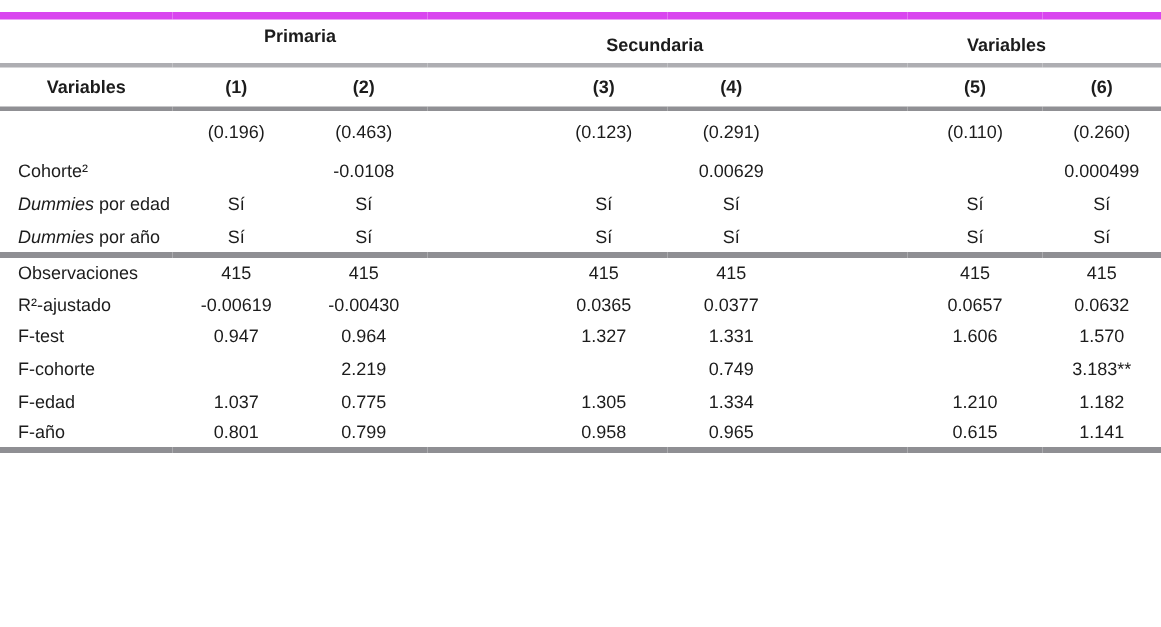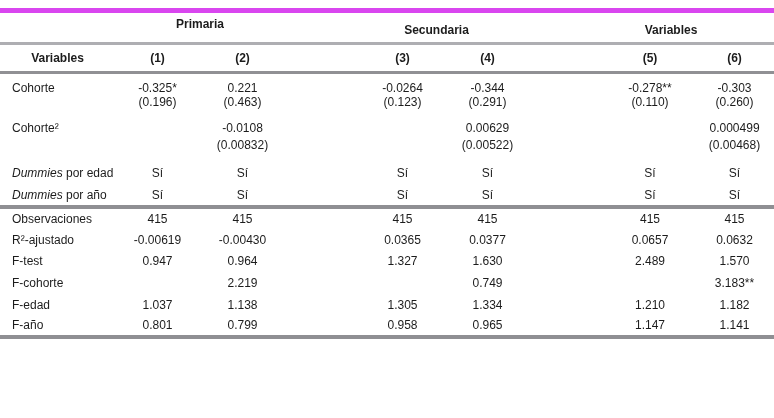--- a/index.html
+++ b/index.html
@@ -124,31 +124,20 @@
         <th class="colhead">(2)</th>
         <th></th>
         <th class="colhead">(3)</th>
         <th class="colhead">(4)</th>
         <th></th>
         <th class="colhead">(5)</th>
         <th class="colhead">(6)</th>
       </tr>
     </thead>
   <tbody class="section-coefficients">
-        <tr>
-          <td class="rowlabel"><span>Cohorte</span></td>
-          <td class="val">-0.325*</td>
-          <td class="val">0.221</td>
-          <td></td>
-          <td class="val">-0.0264</td>
-          <td class="val">-0.344</td>
-          <td></td>
-          <td class="val">-0.278**</td>
-          <td class="val">-0.303</td>
-        </tr>
         <tr class="se-row">
           <td class="rowlabel"><span></span></td>
           <td class="val">(0.196)</td>
           <td class="val">(0.463)</td>
           <td></td>
           <td class="val">(0.123)</td>
           <td class="val">(0.291)</td>
           <td></td>
           <td class="val">(0.110)</td>
           <td class="val">(0.260)</td>
@@ -157,31 +146,20 @@
           <td class="rowlabel"><span>Cohorte²</span></td>
           <td class="val"></td>
           <td class="val">-0.0108</td>
           <td></td>
           <td class="val"></td>
           <td class="val">0.00629</td>
           <td></td>
           <td class="val"></td>
           <td class="val">0.000499</td>
         </tr>
-        <tr class="se-row">
-          <td class="rowlabel"><span></span></td>
-          <td class="val"></td>
-          <td class="val">(0.00832)</td>
-          <td></td>
-          <td class="val"></td>
-          <td class="val">(0.00522)</td>
-          <td></td>
-          <td class="val"></td>
-          <td class="val">(0.00468)</td>
-        </tr>
         <tr class="dummy-row">
           <td class="rowlabel"><i>Dummies</i><span> por edad</span></td>
           <td class="val">Sí</td>
           <td class="val">Sí</td>
           <td></td>
           <td class="val">Sí</td>
           <td class="val">Sí</td>
           <td></td>
           <td class="val">Sí</td>
           <td class="val">Sí</td>
@@ -220,53 +198,53 @@
           <td></td>
           <td class="val">0.0657</td>
           <td class="val">0.0632</td>
         </tr>
         <tr>
           <td class="rowlabel"><span>F-test</span></td>
           <td class="val">0.947</td>
           <td class="val">0.964</td>
           <td></td>
           <td class="val">1.327</td>
-          <td class="val">1.630</td>
-          <td></td>
-          <td class="val">2.489</td>
+          <td class="val">1.331</td>
+          <td></td>
+          <td class="val">1.606</td>
           <td class="val">1.570</td>
         </tr>
         <tr>
           <td class="rowlabel"><span>F-cohorte</span></td>
           <td class="val"></td>
           <td class="val">2.219</td>
           <td></td>
           <td class="val"></td>
           <td class="val">0.749</td>
           <td></td>
           <td class="val"></td>
           <td class="val">3.183**</td>
         </tr>
         <tr>
           <td class="rowlabel"><span>F-edad</span></td>
           <td class="val">1.037</td>
-          <td class="val">1.138</td>
+          <td class="val">0.775</td>
           <td></td>
           <td class="val">1.305</td>
           <td class="val">1.334</td>
           <td></td>
           <td class="val">1.210</td>
           <td class="val">1.182</td>
         </tr>
         <tr>
           <td class="rowlabel"><span>F-año</span></td>
           <td class="val">0.801</td>
           <td class="val">0.799</td>
           <td></td>
           <td class="val">0.958</td>
           <td class="val">0.965</td>
           <td></td>
-          <td class="val">1.147</td>
+          <td class="val">0.615</td>
           <td class="val">1.141</td>
         </tr>
       </tbody>
     </table>
 </div>
 
 </body></html>

